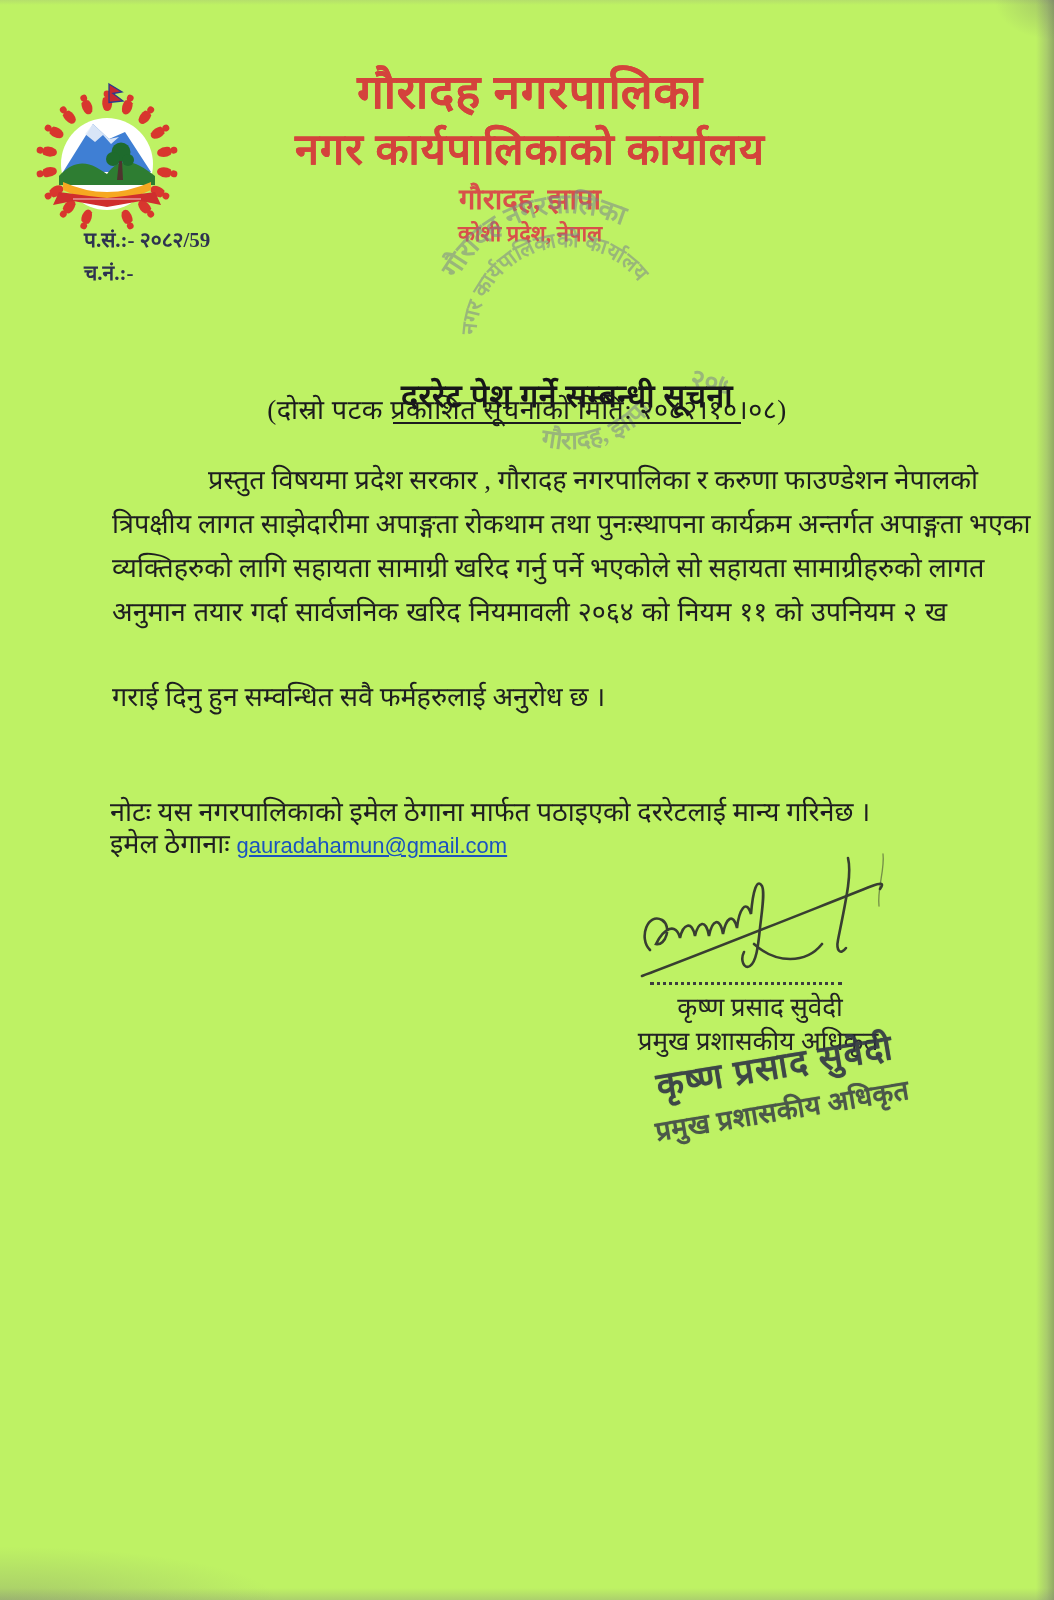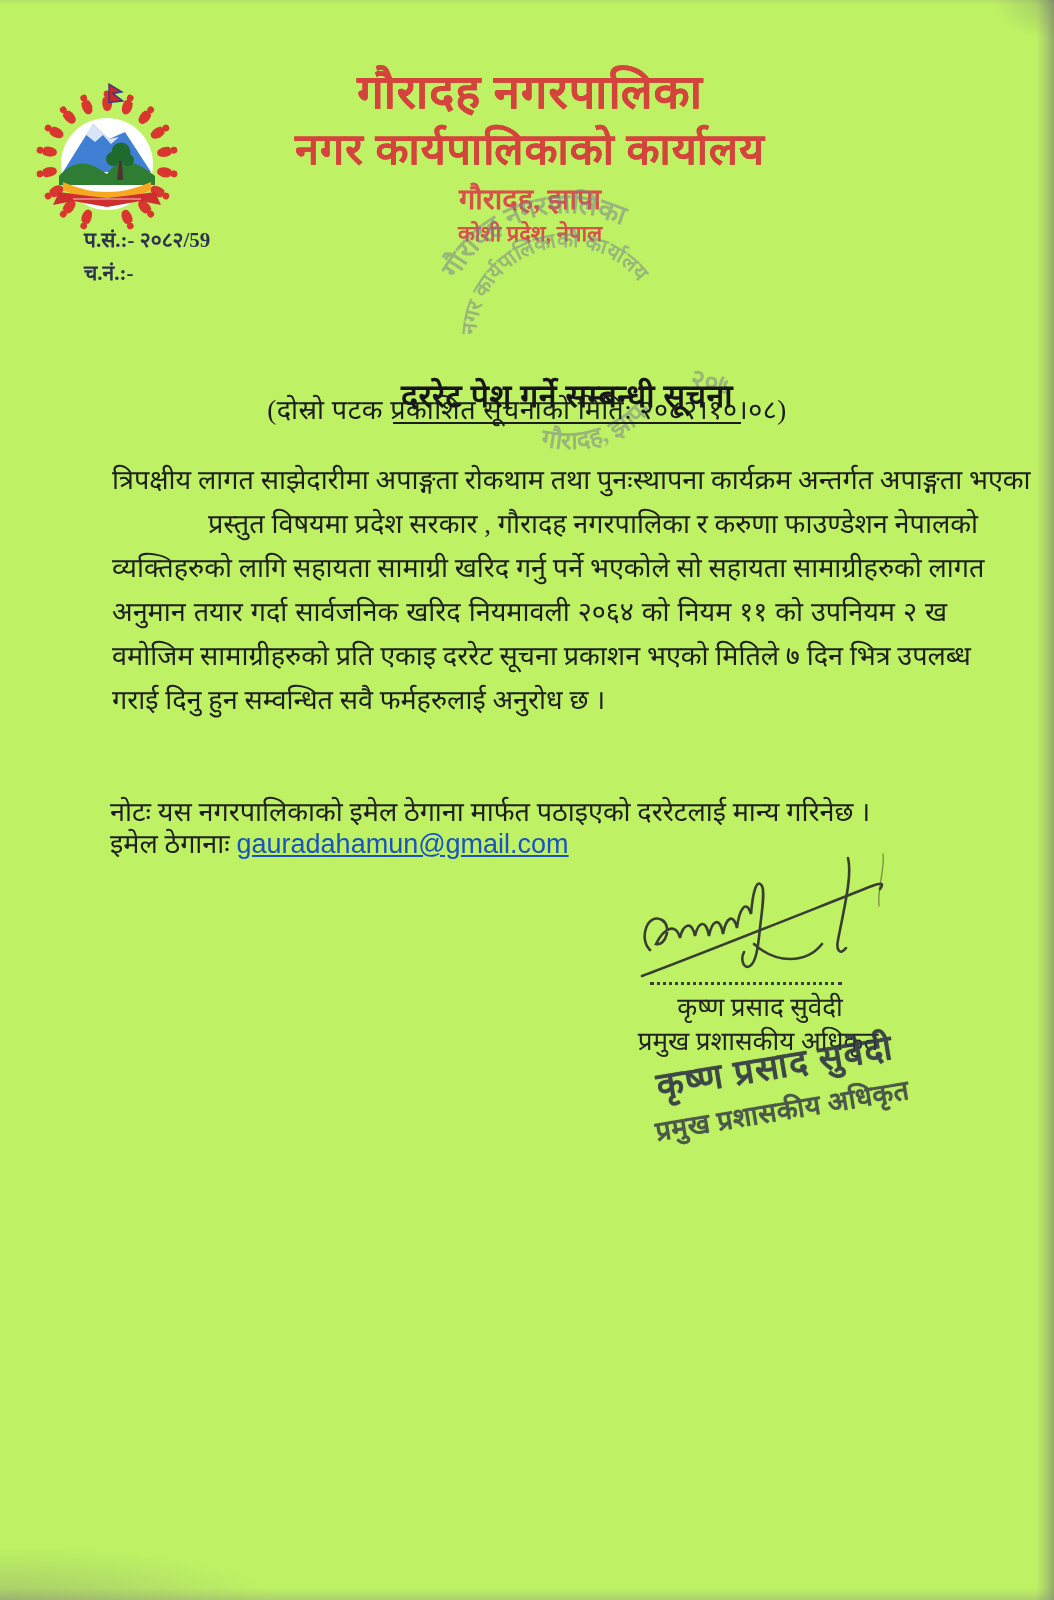--- a/index.html
+++ b/index.html
@@ -33,24 +33,24 @@
   .subject-wrap{position:absolute;left:0;top:333px;width:1054px;text-align:center;padding-left:80px;box-sizing:border-box;margin-top:40px;}
   .subject{
     display:inline-block;font-size:32px;font-weight:700;color:#161618;
     border-bottom:2.5px solid #1d1d1f;padding:0 8px 6px 8px;letter-spacing:.5px;
   }
   .dateline{position:absolute;left:0;top:390px;width:1054px;text-align:center;font-size:27px;color:#1b1b1d;letter-spacing:.5px;}
   
   .body-par{position:absolute;left:112px;top:458px;width:835px;font-size:27px;color:#1e1e20;}
   .bline{height:44px;line-height:44px;white-space:nowrap;text-align:justify;text-align-last:justify;}
   .bline.first{text-indent:96px;}
-  .bline.last{text-align:right;text-align-last:left;}
+  .bline.last{text-align:right;text-align-last:left;margin-top:41px;}
   .note{position:absolute;left:110px;top:792px;width:840px;font-size:27px;line-height:40px;color:#1e1e20;}
   .email-line{position:absolute;left:110px;top:824px;font-size:27px;line-height:40px;color:#1e1e20;}
-  .email-link{color:#1a53c0;text-decoration:underline;font-family:"Liberation Sans","DejaVu Sans",sans-serif;font-size:27px;}
+  .email-link{color:#1a53c0;text-decoration:underline;font-family:"Liberation Sans","DejaVu Sans",sans-serif;font-size:22px;}
   
   .sig-svg{position:absolute;left:636px;top:852px;width:270px;height:140px;}
   .sig-dots{position:absolute;left:650px;top:960px;width:192px;height:22px;border-bottom:3.5px dotted #3c3c3e;}
   .sig-name{position:absolute;left:630px;top:988px;width:260px;text-align:center;font-size:26px;color:#232325;}
   .sig-desig{position:absolute;left:618px;top:1022px;width:280px;text-align:center;font-size:26px;color:#232325;}
   
   .name-stamp{
     position:absolute;left:630px;top:1066px;width:300px;text-align:center;
     transform:rotate(-9.5deg);transform-origin:left center;color:#333945;opacity:.92;
   }
@@ -154,25 +154,24 @@
       <text font-size="27" x="262" y="262" transform="rotate(30 262 262)">२०७३</text>
     </g>
   </svg>
 
   <div class="subject-wrap">
     <span class="subject">दररेट पेश गर्ने सम्बन्धी सूचना</span>
   </div>
   <div class="dateline">(दोस्रो पटक प्रकाशित सूचनाको मिति: २०८२।१०।०८)</div>
 
   <div class="body-par">
+    <div class="bline first">प्रस्तुत विषयमा प्रदेश सरकार , गौरादह नगरपालिका र करुणा फाउण्डेशन नेपालको</div>
     <div class="bline">त्रिपक्षीय लागत साझेदारीमा अपाङ्गता रोकथाम तथा पुनःस्थापना कार्यक्रम अन्तर्गत अपाङ्गता भएका</div>
-    <div class="bline first">प्रस्तुत विषयमा प्रदेश सरकार , गौरादह नगरपालिका र करुणा फाउण्डेशन नेपालको</div>
     <div class="bline">व्यक्तिहरुको लागि सहायता सामाग्री खरिद गर्नु पर्ने भएकोले सो सहायता सामाग्रीहरुको लागत</div>
     <div class="bline">अनुमान तयार गर्दा सार्वजनिक खरिद नियमावली २०६४ को नियम ११ को उपनियम २ ख</div>
-    <div class="bline">वमोजिम सामाग्रीहरुको प्रति एकाइ दररेट सूचना प्रकाशन भएको मितिले ७ दिन भित्र उपलब्ध</div>
     <div class="bline last">गराई दिनु हुन सम्वन्धित सवै फर्महरुलाई अनुरोध छ ।</div>
   </div>
 
   <div class="note">नोटः यस नगरपालिकाको इमेल ठेगाना मार्फत पठाइएको दररेटलाई मान्य गरिनेछ ।</div>
   <div class="email-line">
     <span>इमेल ठेगानाः</span>
     <a class="email-link" href="#">gauradahamun@gmail.com</a>
   </div>
 
   <svg class="sig-svg" viewBox="0 0 270 140">

